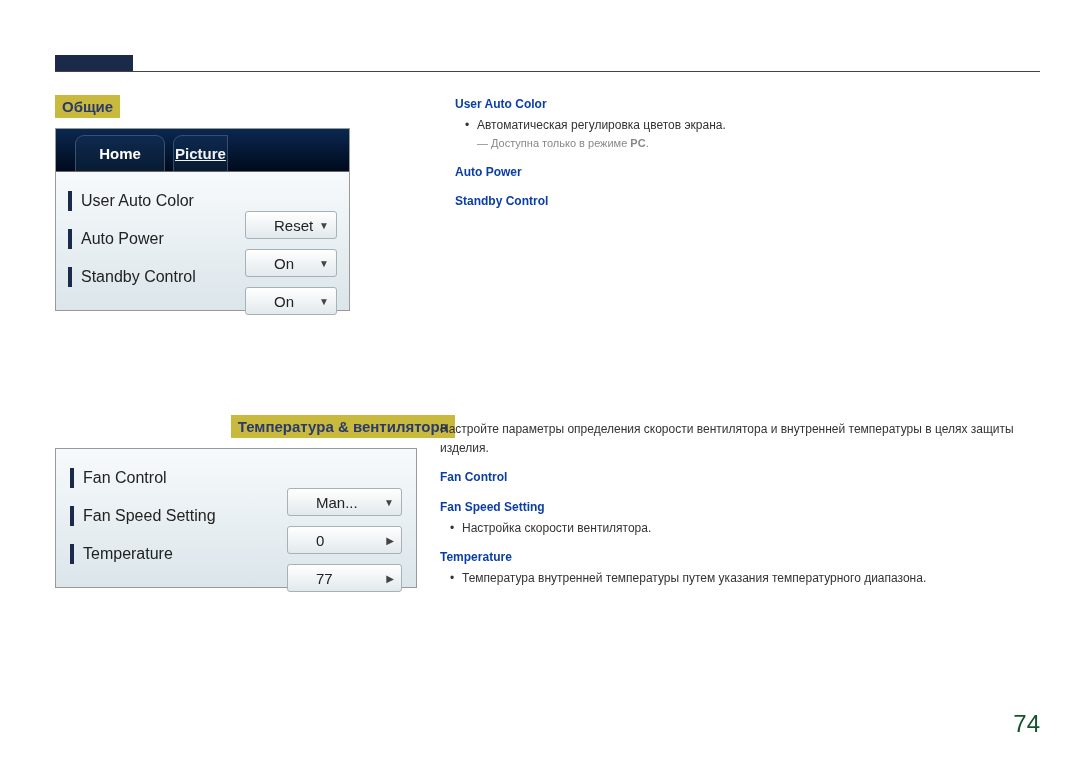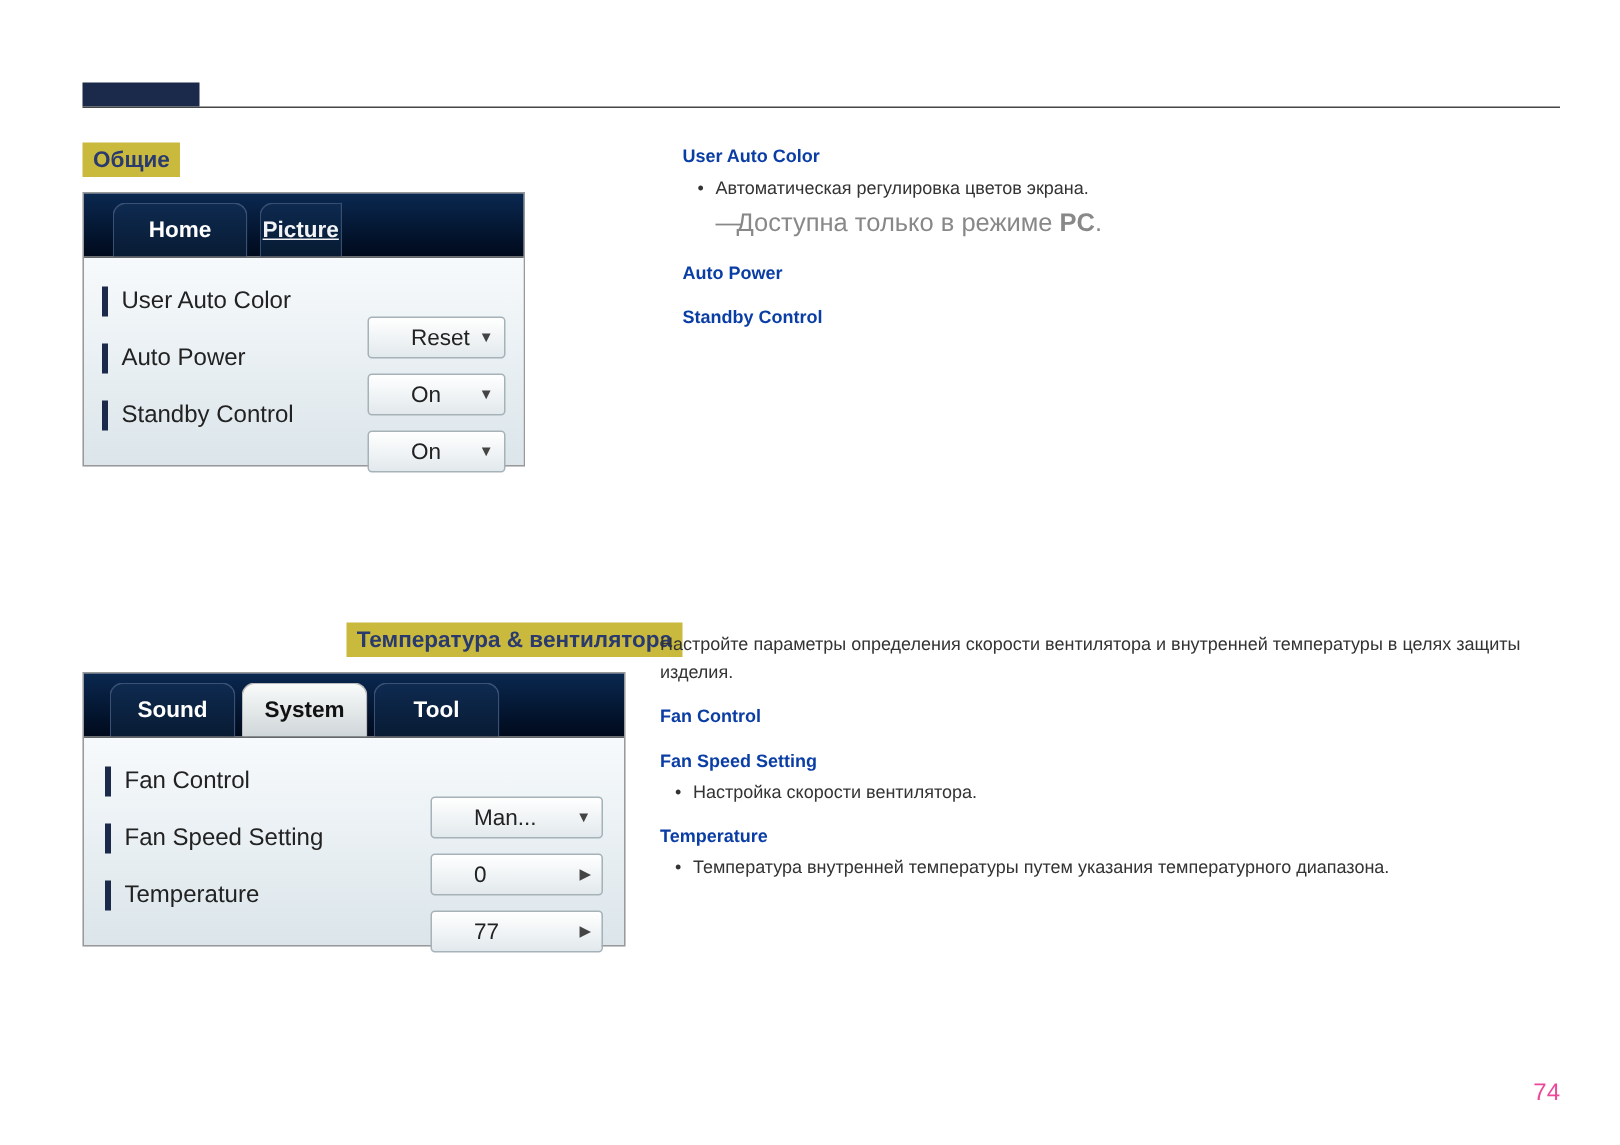--- a/index.html
+++ b/index.html
@@ -147,21 +147,21 @@
       position: relative;
     }
     .bullet-line::before {
       content: "•";
       position: absolute;
       left: 10px;
     }
     .note-line {
       padding-left: 36px;
       color: #888;
-      font-size: 17px;
+      font-size: 11px;
       position: relative;
     }
     .note-line::before {
       content: "―";
       position: absolute;
       left: 22px;
       color: #888;
     }
     .note-line b { color: #888; }
     .section2-left {
@@ -177,22 +177,22 @@
       top: 420px;
       right: 40px;
       font-size: 12px;
       color: #333;
       line-height: 1.6;
     }
     .page-num {
       position: absolute;
       right: 40px;
       bottom: 25px;
-      font-size: 16px;
-      color: #ec4899;
+      font-size: 24px;
+      color: #14532d;
     }
     .panel2 { width: 362px; }
     .panel2 .tab { width: 84px; margin-left: 4px;}
     .panel2 .tab:first-child { margin-left: 6px; }
     .panel2 .row-ctrl { width: 115px; }
     .panel2 .menu-body { padding: 10px 14px 14px; }
   </style>
 </head>
 <body>
 
@@ -245,25 +245,20 @@
   <div class="item-head first">User Auto Color</div>
   <div class="bullet-line">Автоматическая регулировка цветов экрана.</div>
   <div class="note-line"><span>Доступна только в режиме </span><b>PC</b><span>.</span></div>
   <div class="item-head">Auto Power</div>
   <div class="item-head">Standby Control</div>
 </div>
 
 <div class="section2-left">
   <div class="section-title">Температура &amp; вентилятора</div>
   <div class="panel panel2">
-    <div class="tab-bar tab-bar-s2">
-      <div class="tab">Sound</div>
-      <div class="tab active">System</div>
-      <div class="tab">Tool</div>
-    </div>
     <div class="menu-body">
       <div class="menu-row">
         <div class="row-label">
             <span class="row-bar"></span>
             <span>Fan Control</span>
           </div>
         <div class="row-ctrl">
             <span>Man...</span>
             <span class="arrow">▼</span>
           </div>

